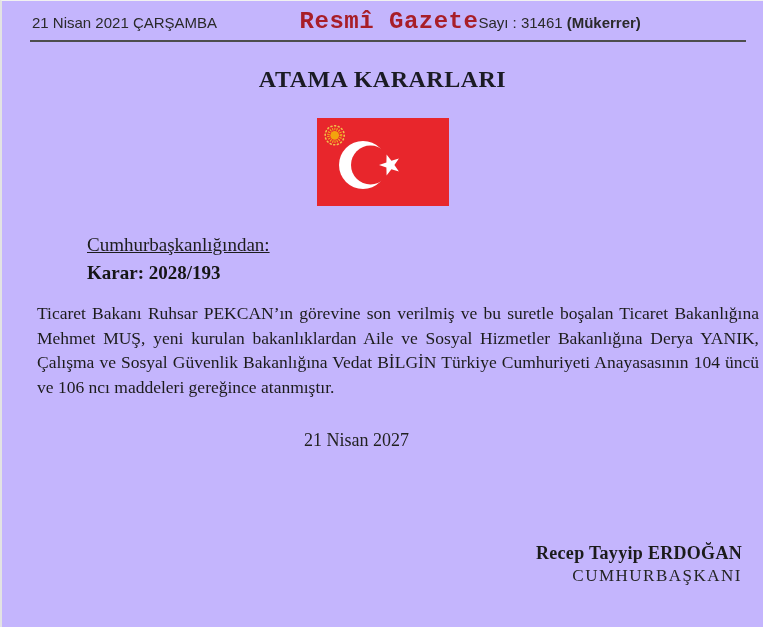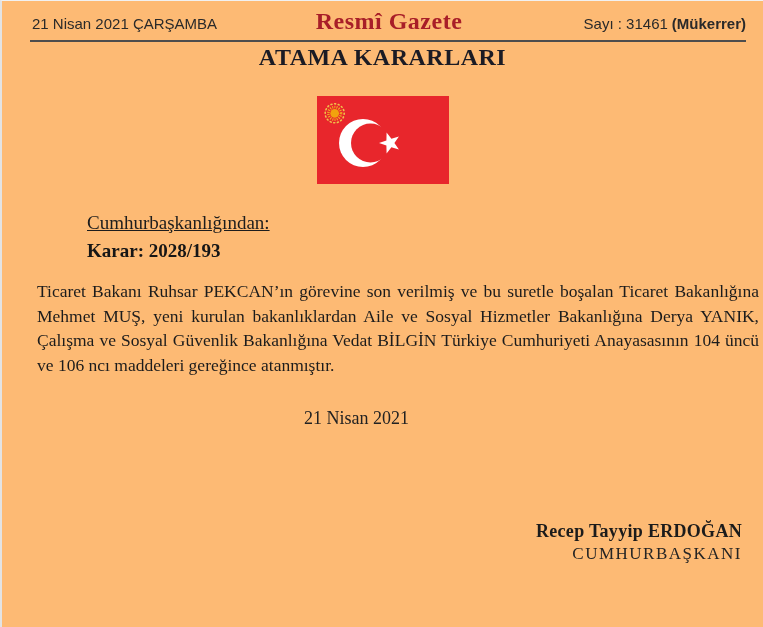--- a/index.html
+++ b/index.html
@@ -1,19 +1,19 @@
 <!DOCTYPE html>
 <html><head>
 <meta charset="utf-8">
 <style>
   * { margin:0; padding:0; box-sizing:border-box; }
   html,body { background:#fff; }
   .page {
     width:763px; height:627px;
-    background:#fdba74;
+    background:#c4b5fd;
     border-left:2px solid #e3e3e3;
     border-top:1px solid #f1f1f1;
     font-family:"Liberation Serif", serif;
     color:#1e1e1e;
     overflow:hidden;
     position:relative;
   }
   
   .masthead {
     margin:0 17px 0 28px;
@@ -24,36 +24,37 @@
   }
   .masthead .left {
     flex:1;
     font-family:"Liberation Sans", sans-serif;
     font-size:15px;
     color:#2a2a2a;
     padding-left:2px;
   }
   .masthead .center {
     flex:0 0 auto;
-    font-family:Liberation Serif, serif;
+    font-family:Liberation Mono, monospace;
     font-size:24px;
     font-weight:bold;
     color:#a81e28;
     letter-spacing:0.5px;
   }
   .masthead .right {
     flex:1;
-    text-align:right;
+    text-align:left;
     font-family:"Liberation Sans", sans-serif;
     font-size:15px;
     color:#2a2a2a;
   }
   .masthead .right b { margin-left:4px; }
   
   .section-title {
+    margin-top:22px;
     text-align:center;
     font-size:24px;
     font-weight:bold;
     color:#1b1b24;
     letter-spacing:0.5px;
     line-height:30px;
   }
   
   .flag-wrap {
     width:132px;
@@ -141,20 +142,20 @@
         <circle cx="53.5" cy="47" r="19.5" fill="#e8262c"></circle>
       </g>
 
       <polygon points="62,47 69.4,44.4 69.6,36.5 74.4,42.8 81.9,40.5 77.4,47 81.9,53.5 74.4,51.2 69.6,57.5 69.4,49.6" fill="#ffffff"></polygon>
     </svg>
   </div>
 
   <div class="authority">Cumhurbaşkanlığından:</div>
   <div class="decree-number">Karar: 2028/193</div>
   <p class="decree-body">Ticaret Bakanı Ruhsar PEKCAN’ın görevine son verilmiş ve bu suretle boşalan Ticaret Bakanlığına Mehmet MUŞ, yeni kurulan bakanlıklardan Aile ve Sosyal Hizmetler Bakanlığına Derya YANIK, Çalışma ve Sosyal Güvenlik Bakanlığına Vedat BİLGİN Türkiye Cumhuriyeti Anayasasının 104 üncü ve 106 ncı maddeleri gereğince atanmıştır.</p>
-  <div class="decree-date">21 Nisan 2021</div>
+  <div class="decree-date">21 Nisan 2027</div>
 
   <div class="signature">
     <div class="name">Recep Tayyip ERDOĞAN</div>
     <div class="title">CUMHURBAŞKANI</div>
   </div>
 
 </div>
 
 </body></html>

